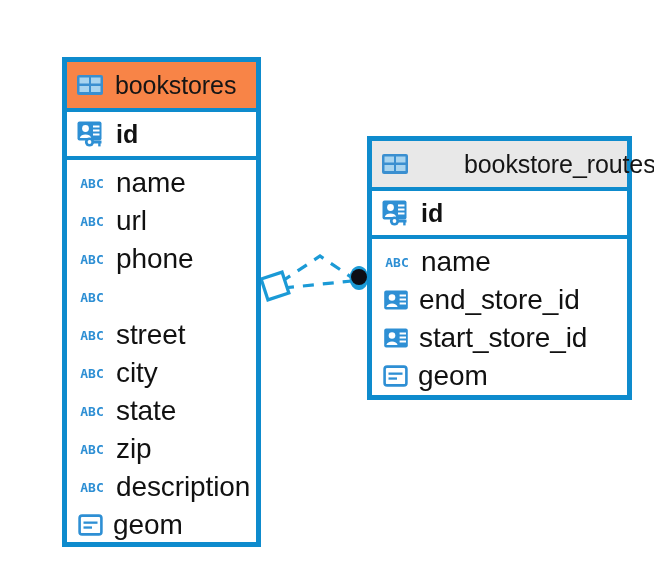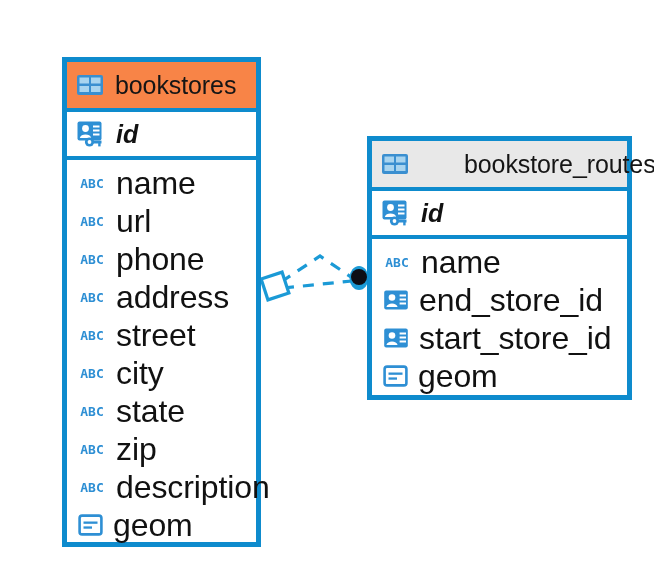--- a/index.html
+++ b/index.html
@@ -66,40 +66,39 @@
 
   
   .pk-row {
     box-sizing: border-box;
     height: 48px;
     display: flex;
     align-items: center;
     padding-left: 9px;
     background: #ffffff;
     border-bottom: 4px solid #0e8bcd;
-    font-style: italic;
   }
   .pk-label {
     font-size: 25px;
     font-weight: bold;
     color: #111111;
     margin-left: 10px;
     white-space: nowrap;
   }
 
   
   .attr-list { padding-top: 4px; }
   .attr-row {
     height: 38px;
     display: flex;
     align-items: center;
     padding-left: 11px;
   }
   .attr-label {
-    font-size: 32px;
+    font-size: 28px;
     color: #111111;
     margin-left: 10px;
     white-space: nowrap;
     letter-spacing: -0.1px;
   }
 
   
   .icon {
     display: inline-flex;
     align-items: center;
@@ -206,21 +205,20 @@
         <span class="icon icon-abc">
           <span class="abc-text">ABC</span>
         </span>
         <span class="attr-label">phone</span>
       </div>
 
       <div class="attr-row">
         <span class="icon icon-abc">
           <span class="abc-text">ABC</span>
         </span>
-        <span class="attr-label">address</span>
       </div>
 
       <div class="attr-row">
         <span class="icon icon-abc">
           <span class="abc-text">ABC</span>
         </span>
         <span class="attr-label">street</span>
       </div>
 
       <div class="attr-row">

